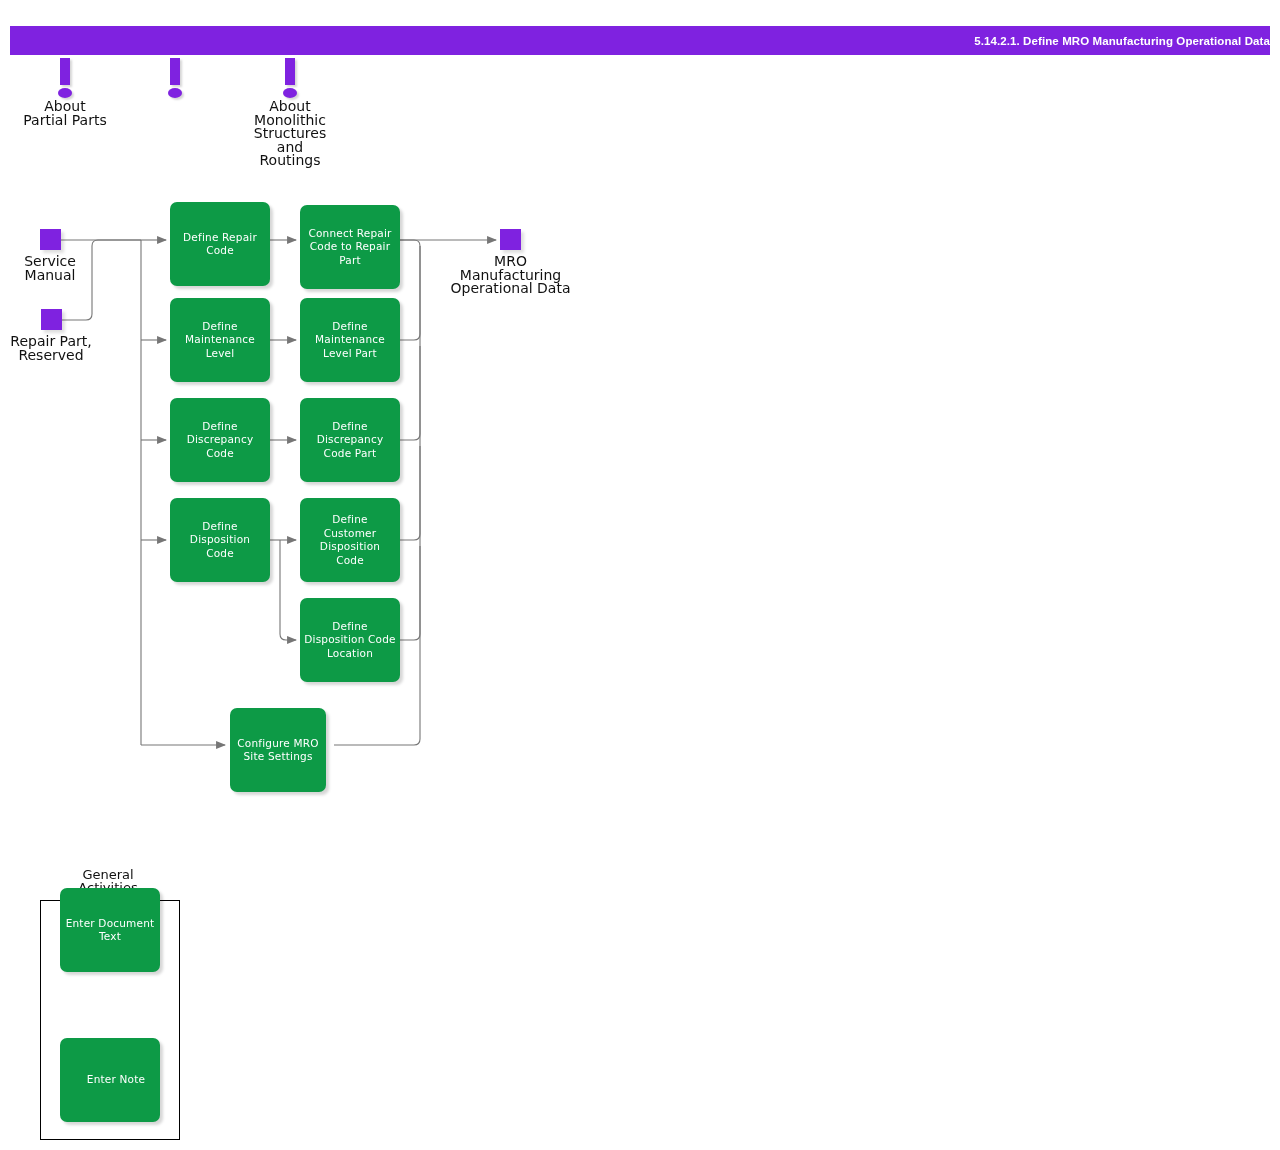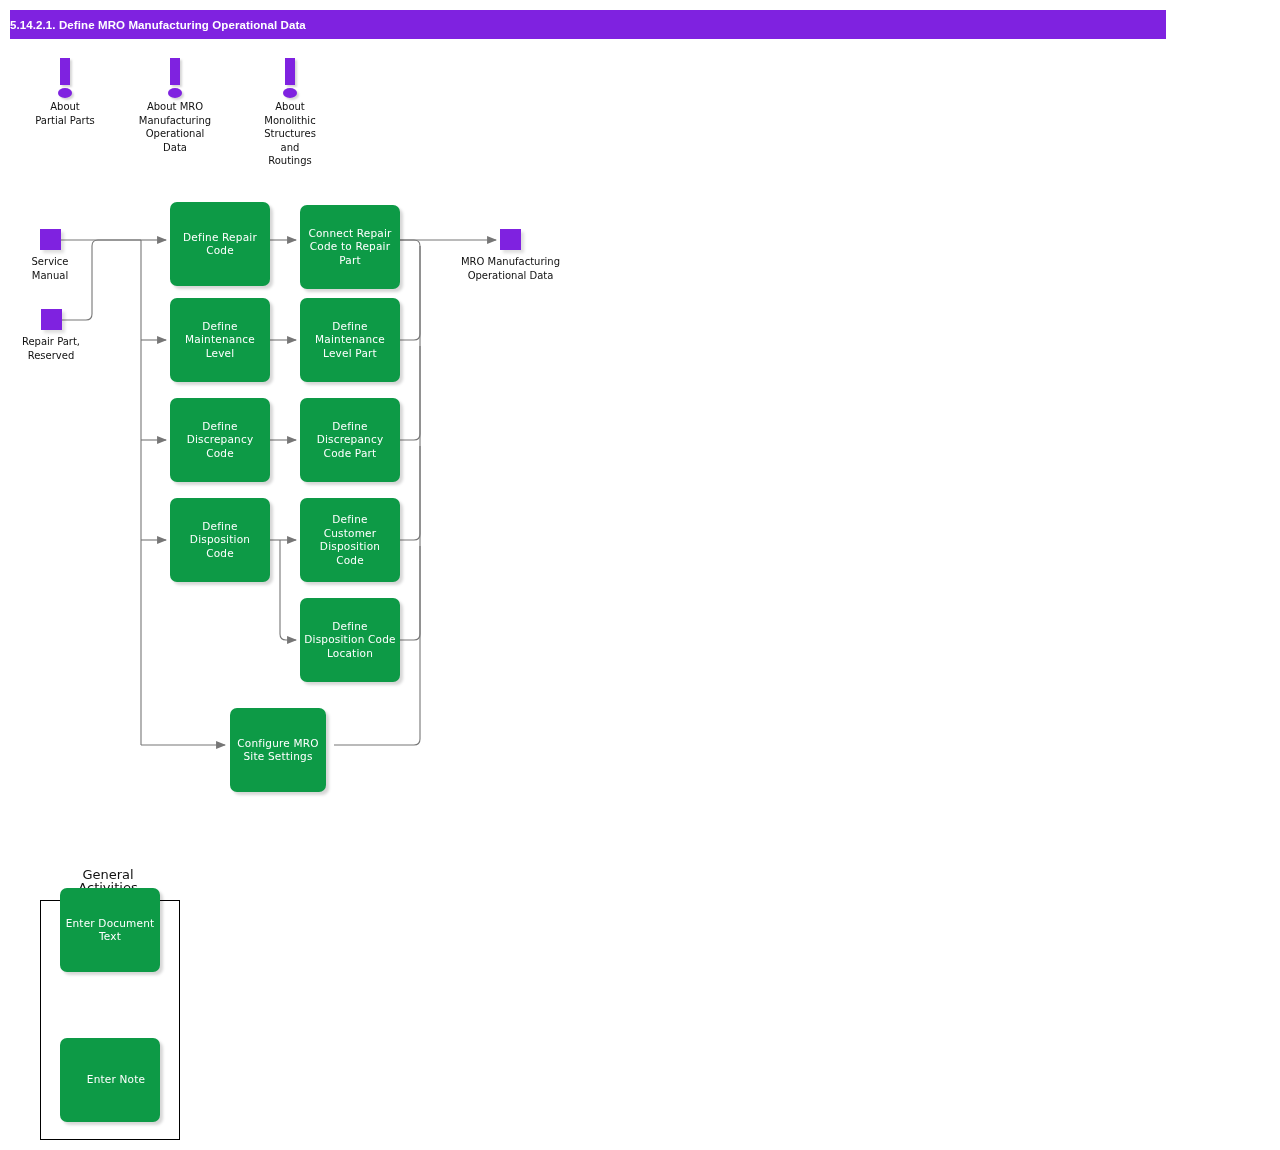--- a/index.html
+++ b/index.html
@@ -16,27 +16,27 @@
   }
   #canvas {
     position: absolute;
     left: 0; top: 0;
     width: 1280px;
     height: 1150px;
   }
   .header-bar {
     position: absolute;
     left: 10px;
-    top: 10px;
-    width: 1156px;
+    top: 26px;
+    width: 1260px;
     height: 29px;
     background: #7F22E0;
     display: flex;
     align-items: center;
-    justify-content: flex-start;
+    justify-content: flex-end;
   }
   .header-title {
     color: #ffffff;
     font-family: "Liberation Sans", sans-serif;
     font-size: 11.5px;
     font-weight: bold;
     letter-spacing: 0.1px;
   }
   
   .info-icon {
@@ -63,21 +63,21 @@
     left: 53px;
     top: 33px;
     width: 14px;
     height: 10px;
     border-radius: 50%;
     background: #7F22E0;
     box-shadow: 2px 2px 2px rgba(0,0,0,0.16);
   }
   .node-label {
     font-family: "DejaVu Sans", sans-serif;
-    font-size: 10px;
+    font-size: 14px;
     color: #111111;
     line-height: 13.5px;
     text-align: center;
     white-space: pre-line;
   }
   
   .data-node {
     position: absolute;
     width: 120px;
   }
@@ -187,24 +187,20 @@
   </div>
   <div class="node-label">About
 Partial Parts</div>
 </div>
 
 <div class="info-icon" style="left:115px; top:55px;">
   <div class="info-glyph">
     <div class="info-bar"></div>
       <div class="info-dot"></div>
   </div>
-  <div class="node-label">About MRO
-Manufacturing
-Operational
-Data</div>
 </div>
 
 <div class="info-icon" style="left:230px; top:55px;">
   <div class="info-glyph">
     <div class="info-bar"></div>
       <div class="info-dot"></div>
   </div>
   <div class="node-label">About
 Monolithic
 Structures

